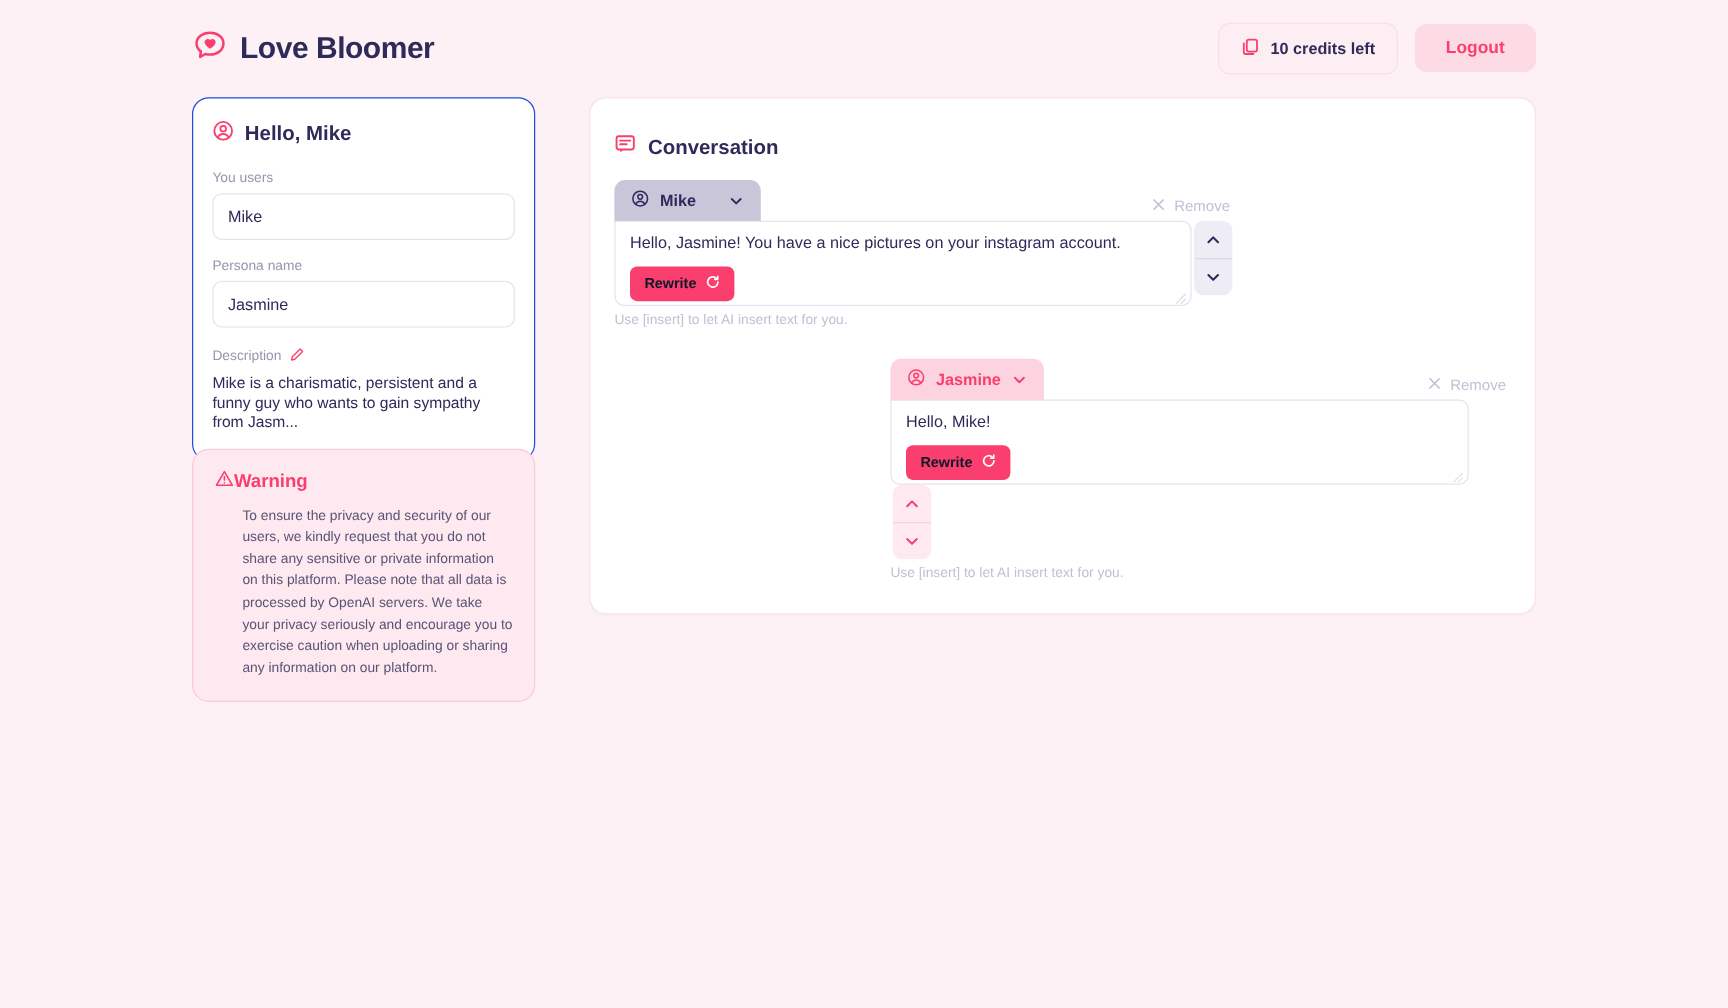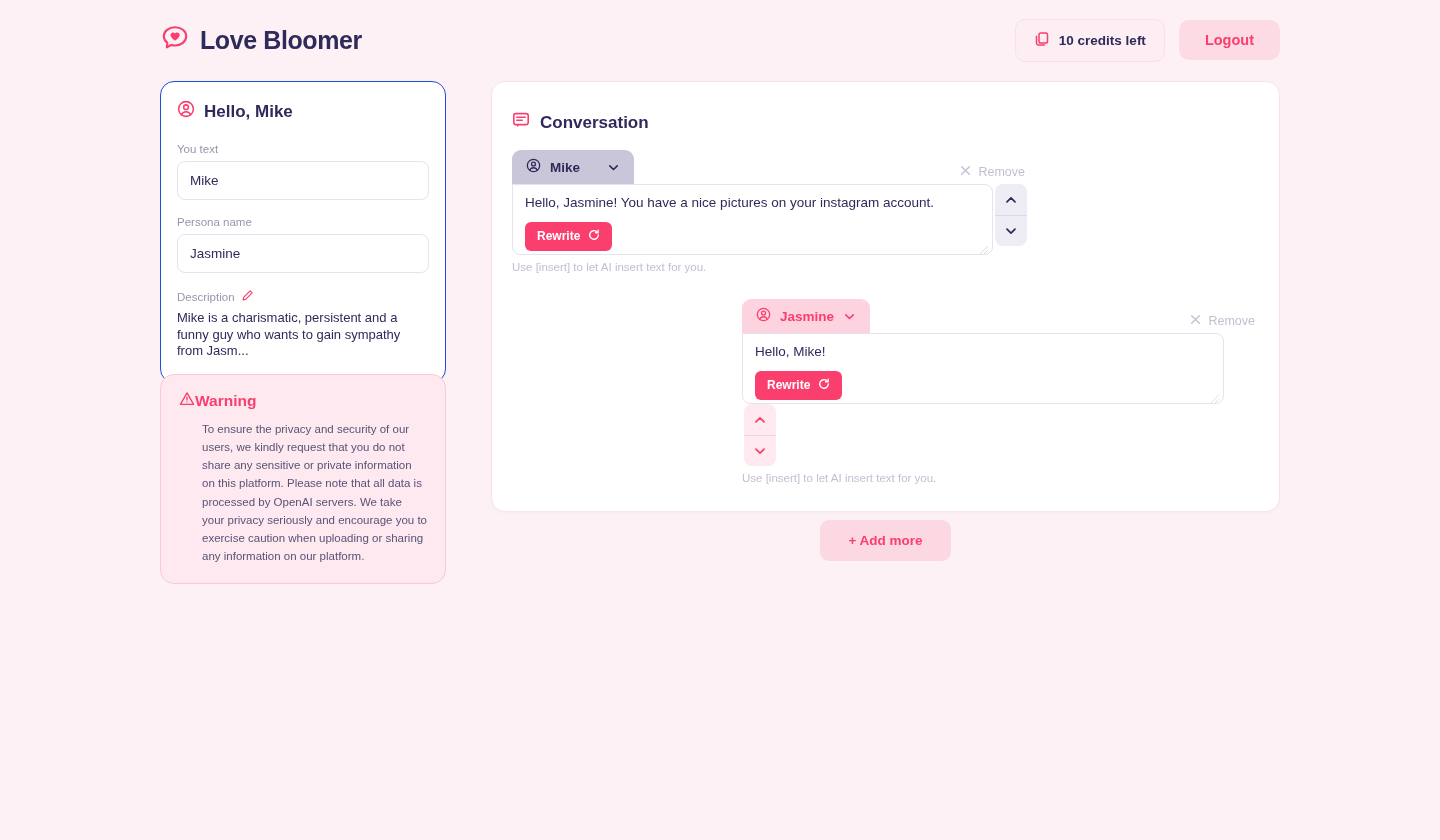--- a/index.html
+++ b/index.html
@@ -132,21 +132,21 @@
     border: 1px solid #e6e2ee;
     border-radius: 0 8px 8px 8px;
     background: #fff;
     height: 71px;
     padding: 10px 12px;
   }
   .textarea-wrap.jasmine { border-radius: 0 8px 8px 8px; }
   .msg-text { font-size: 13.5px; color: #2e2a5a; line-height: 1.25; }
   .rewrite-btn {
     display: inline-flex; align-items: center; gap: 8px;
-    background: #fa3e6e; color: #ffffff;
+    background: #fa3e6e; color: #0f172a;
     border: none; border-radius: 6px;
     padding: 7px 12px;
     font-size: 12px; font-weight: bold;
     margin-top: 10px; cursor: pointer;
     font-family: "Liberation Sans", sans-serif;
   }
   .resize-grip {
     position: absolute; right: 3px; bottom: 3px;
     width: 10px; height: 10px; opacity: .5;
   }
@@ -209,21 +209,21 @@
         <svg width="18" height="18" viewBox="0 0 20 20" fill="none">
           <circle cx="10" cy="10" r="8.2" stroke="#fa3e6e" stroke-width="1.7"></circle>
           <circle cx="10" cy="8" r="2.6" stroke="#fa3e6e" stroke-width="1.7"></circle>
           <path d="M4.9 16.4c.9-2.2 2.8-3.4 5.1-3.4s4.2 1.2 5.1 3.4" stroke="#fa3e6e" stroke-width="1.7" stroke-linecap="round"></path>
         </svg>
       </span>
       <span>Hello, Mike</span>
     </div>
 
     <div class="field-block">
-      <div class="field-label">You text</div>
+      <div class="field-label">You users</div>
       <input class="text-input" type="text" value="Mike" style="">
     </div>
 
     <div class="field-block">
       <div class="field-label">Persona name</div>
       <input class="text-input" type="text" value="Jasmine" style="">
     </div>
 
     <div>
       <div class="field-label">
@@ -379,18 +379,15 @@
           <div class="arrow-btn">
             <svg width="14" height="14" viewBox="0 0 14 14" fill="none">
               <path d="M3 5.2l4 4 4-4" stroke="#fa3e6e" stroke-width="1.7" stroke-linecap="round" stroke-linejoin="round"></path>
             </svg>
           </div>
         </div>
       </div>
       <div class="hint">Use [insert] to let AI insert text for you.</div>
     </div>
 
-    <div class="addmore-row">
-      <button class="addmore-btn">+ Add more</button>
-    </div>
   </div>
 
 </div>
 
 </body></html>

